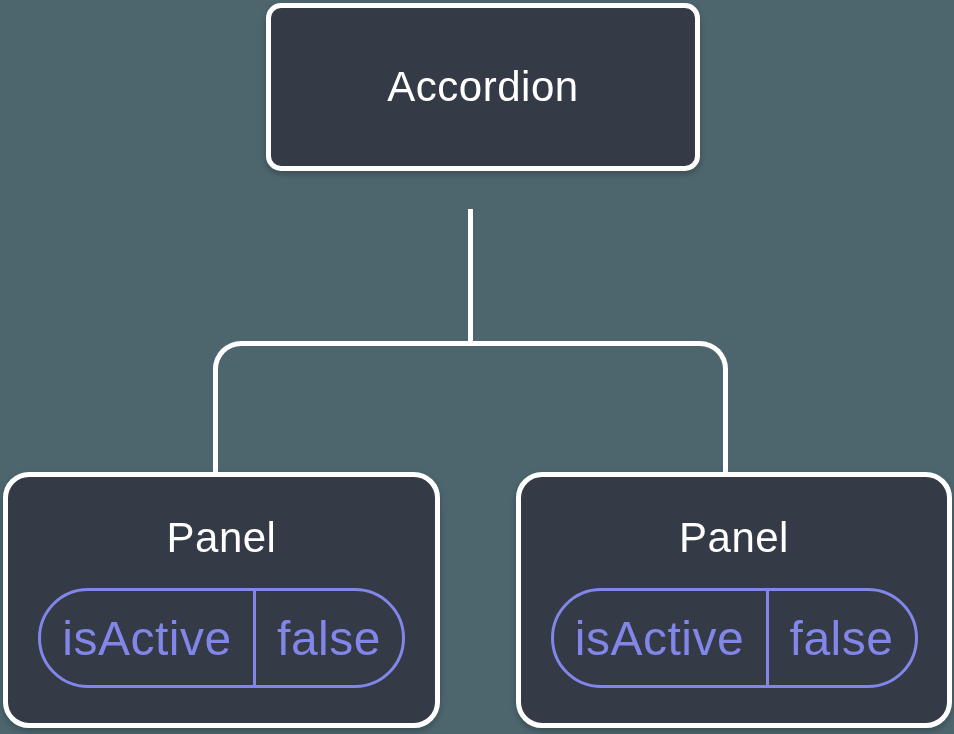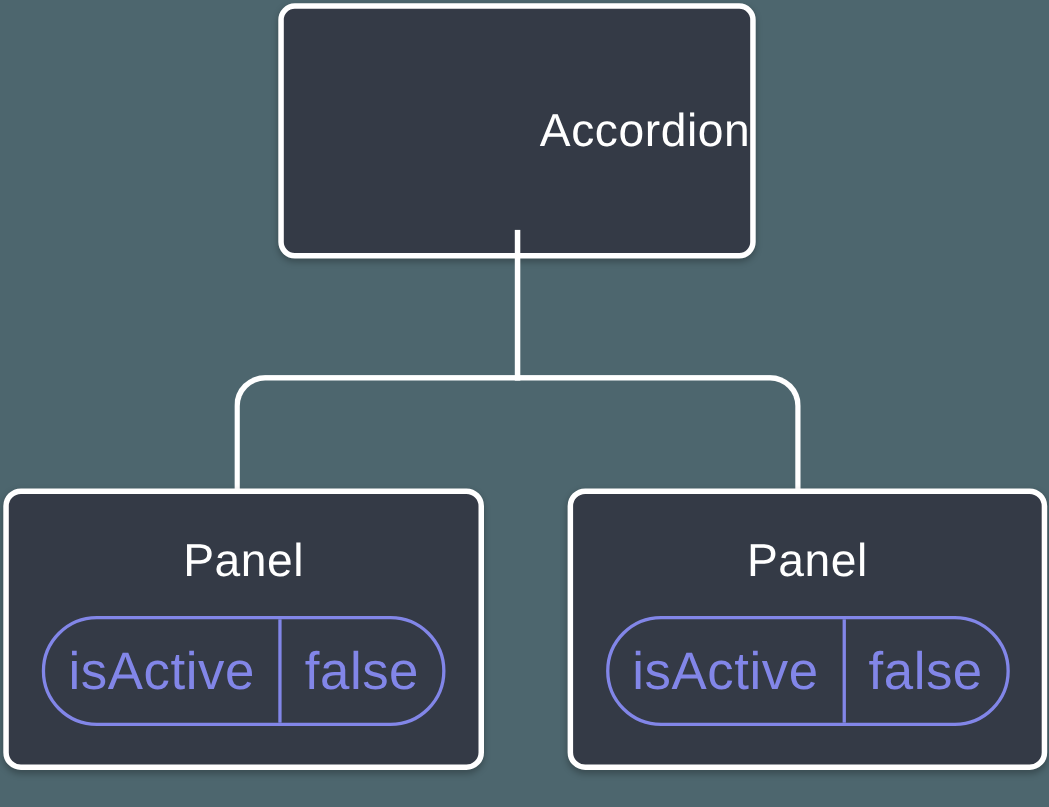--- a/index.html
+++ b/index.html
@@ -18,27 +18,26 @@
     position: absolute;
     box-sizing: border-box;
     background: #343A46;
     border: 5px solid #FFFFFF;
     box-shadow: 0 3px 6px rgba(0,0,0,0.25);
     display: flex;
     flex-direction: column;
     align-items: center;
   }
   .root-node {
-    left: 253px;
+    left: 266px;
     top: 3px;
     width: 434px;
-    height: 232px;
+    height: 168px;
     border-radius: 15px;
     justify-content: center;
-    align-items: flex-end;
   }
   .node-label {
     color: #FFFFFF;
     font-size: 42px;
     font-weight: 500;
     letter-spacing: 0.5px;
     line-height: 1.1;
   }
   .connector-stem {
     position: absolute;
@@ -53,23 +52,23 @@
     left: 213px;
     top: 341px;
     width: 515px;
     height: 131px;
     box-sizing: border-box;
     border: 5px solid #FFFFFF;
     border-bottom: none;
     border-radius: 28px 28px 0 0;
   }
   .panel-node {
-    top: 444px;
+    top: 472px;
     height: 256px;
-    border-radius: 16px;
+    border-radius: 26px;
   }
   .panel-left {
     left: 3px;
     width: 437px;
   }
   .panel-right {
     left: 516px;
     width: 436px;
   }
   .panel-title {

